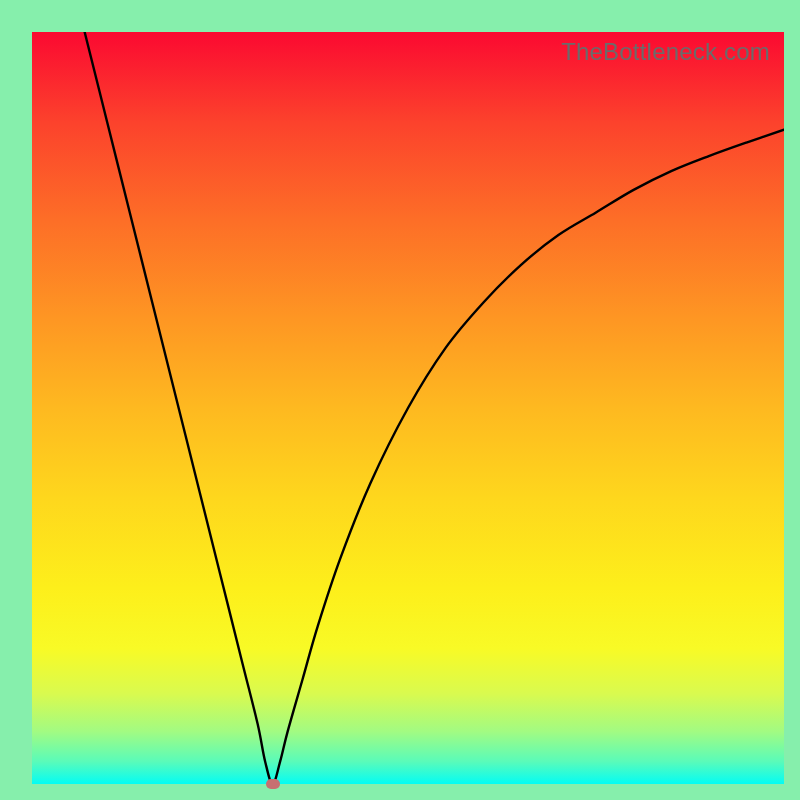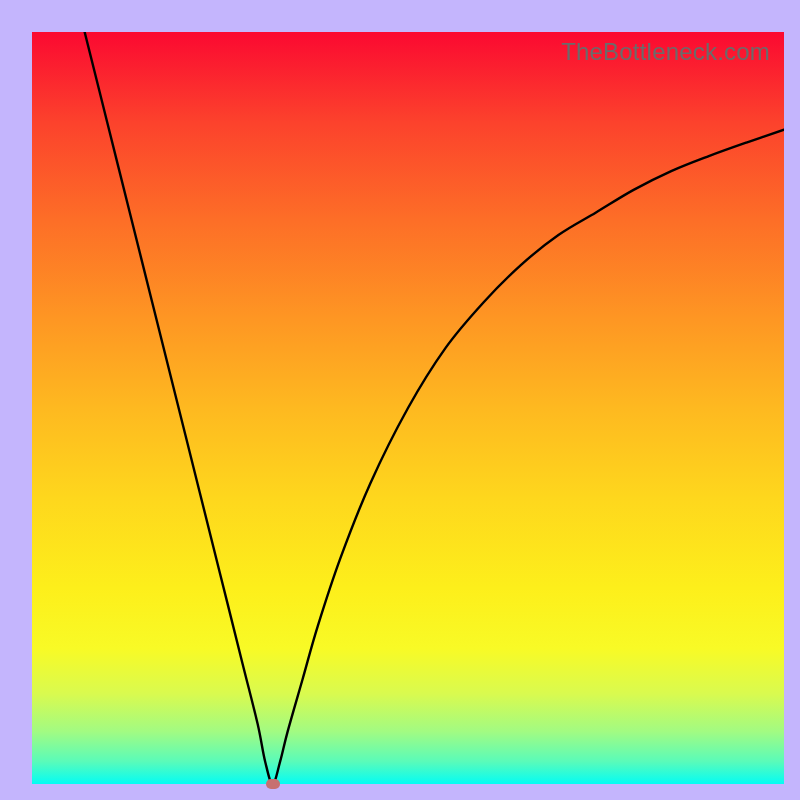--- a/index.html
+++ b/index.html
@@ -7,21 +7,21 @@
     padding: 0;
     width: 800px;
     height: 800px;
     background: #000;
     overflow: hidden;
   }
   .frame {
     position: relative;
     width: 800px;
     height: 800px;
-    background: #c4b5fd;
+    background: #86efac;
   }
   .plot-area {
     position: absolute;
     left: 32px;
     top: 32px;
     width: 752px;
     height: 752px;
     background: linear-gradient(to bottom,
       #fb0931 0%,
       #fc422c 12%,

